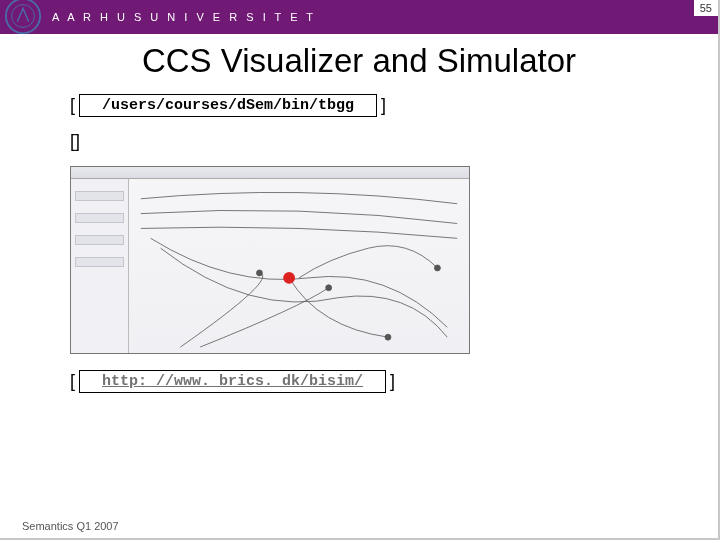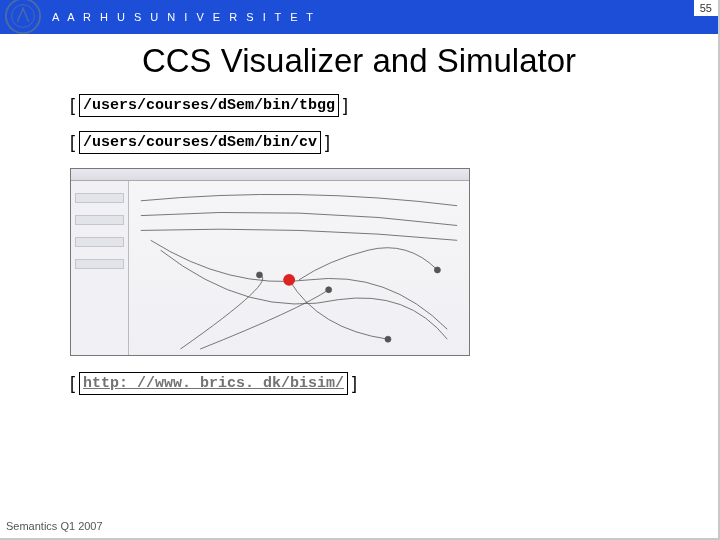--- a/index.html
+++ b/index.html
@@ -7,21 +7,21 @@
     width: 720px;
     height: 540px;
     font-family: Arial, Helvetica, sans-serif;
     background: #fff;
     position: relative;
     border-right: 2px solid #c8c8c8;
     border-bottom: 2px solid #c8c8c8;
   }
   .header {
     height: 34px;
-    background: #1d4ed8;
+    background: #701a75;
     position: relative;
     display: flex;
     align-items: center;
   }
   .logo-circle {
     width: 38px;
     height: 38px;
     margin-left: 4px;
     margin-top: -2px;
   }
@@ -75,21 +75,21 @@
     margin-left: 36px;
     margin-bottom: 14px;
     font-size: 18px;
     color: #000;
     display: flex;
     align-items: center;
   }
   .path-row .brack { font-family: Arial; }
   .path-box {
     border: 1px solid #000;
-    padding: 2px 3px;
+    padding: 2px 22px;
     font-family: "Courier New", monospace;
     font-weight: bold;
     font-size: 15px;
     margin: 0 4px;
     background: #fff;
   }
   .screenshot {
     margin-left: 36px;
     width: 400px;
     height: 188px;
@@ -133,21 +133,21 @@
   }
   .url-row .path-box a {
     color: #737373;
     text-decoration: underline;
     font-family: "Courier New", monospace;
     font-weight: bold;
   }
   .footer {
     position: absolute;
     bottom: 6px;
-    left: 6px;
+    left: 22px;
     font-size: 11px;
     color: #555;
   }
 </style>
 </head>
 <body>
 
 <div class="header">
   <svg class="logo-circle" viewBox="0 0 40 40">
     <circle cx="20" cy="20" r="18" fill="none" stroke="#4a6aa8" stroke-width="2"></circle>
@@ -164,21 +164,20 @@
 
 
   <div class="path-row">
     <span class="brack">[</span>
     <span class="path-box">/users/courses/dSem/bin/tbgg</span>
     <span class="brack">]</span>
   </div>
 
   <div class="path-row">
     <span class="brack">[</span>
-    <span class="path-box">/users/courses/dSem/bin/cv</span>
     <span class="brack">]</span>
   </div>
 
   <div class="screenshot">
     <div class="titlebar"></div>
     <div class="sidebar">
       <div class="sbtn"></div>
       <div class="sbtn"></div>
       <div class="sbtn"></div>
       <div class="sbtn"></div>

